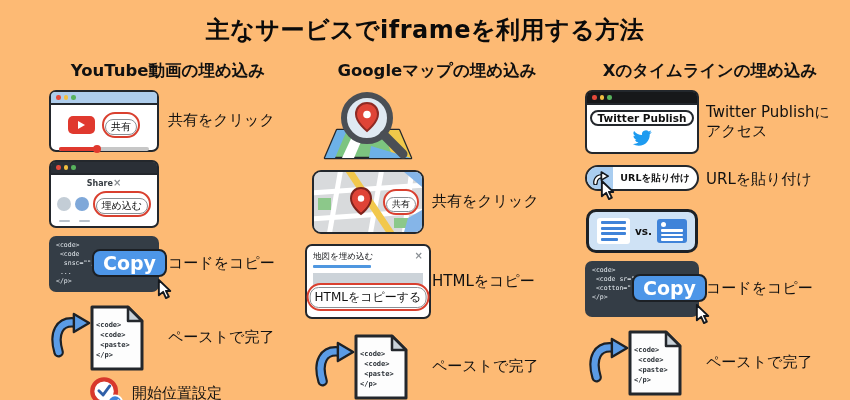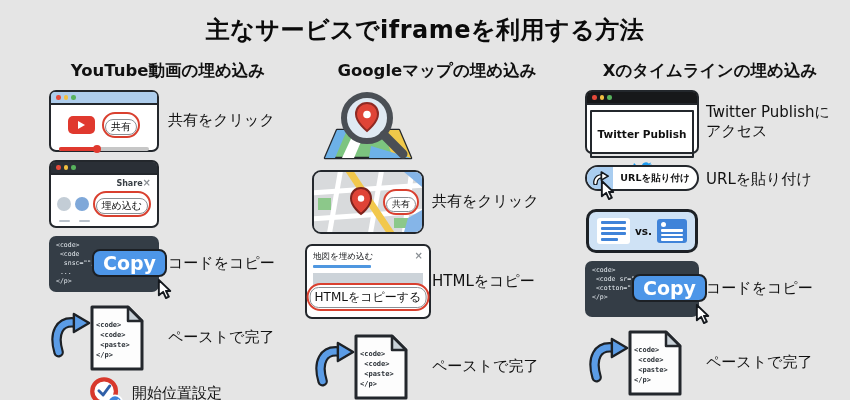--- a/index.html
+++ b/index.html
@@ -1,16 +1,16 @@
 <!DOCTYPE html>
 <html><head>
 <meta charset="utf-8">
 <style>
   html,body{margin:0;padding:0;}
-  .canvas{position:relative;width:850px;height:400px;background:#e5e5e5;overflow:hidden;
+  .canvas{position:relative;width:850px;height:400px;background:#fdba74;overflow:hidden;
           font-family:"DejaVu Sans",sans-serif;color:#111;}
   .page-title{position:absolute;top:14px;left:0;width:100%;text-align:center;
               font-size:24px;font-weight:bold;color:#0b0b0b;letter-spacing:.5px;}
   .col{position:absolute;top:60px;}
   .col1{left:40px;width:256px;}
   .col2{left:304px;width:266px;}
   .col3{left:578px;width:264px;}
   .col-header{font-size:16.5px;font-weight:bold;text-align:center;margin-bottom:8px;white-space:nowrap;}
   .step{display:flex;align-items:center;margin-bottom:8px;}
   .icon-cell{width:128px;min-width:128px;display:flex;justify-content:center;align-items:center;position:relative;}
@@ -30,21 +30,21 @@
   .w1{width:106px;height:58px;}
   .w1-body{display:flex;align-items:center;justify-content:center;gap:7px;margin-top:7px;}
   .yt-play{width:27px;height:18px;background:#e0392e;border-radius:5px;display:flex;align-items:center;justify-content:center;}
   .yt-tri{width:0;height:0;border-left:7px solid #fff;border-top:4.5px solid transparent;border-bottom:4.5px solid transparent;}
   .w1-progress{position:relative;height:3.5px;background:#c7c7c7;border-radius:2px;margin:9px 8px 0 8px;}
   .w1-fill{position:absolute;left:0;top:0;height:100%;width:40%;background:#e0392e;border-radius:2px;}
   .w1-dot{position:absolute;left:38%;top:-2.2px;width:8px;height:8px;border-radius:50%;background:#e0392e;}
   
   .w2{width:106px;height:64px;}
   .w2-body{padding:3px 6px 0 6px;}
-  .w2-row1{display:flex;justify-content:flex-end;align-items:center;}
+  .w2-row1{display:flex;justify-content:center;align-items:center;}
   .w2-share{font-size:8px;font-weight:bold;color:#3a4046;}
   .w2-x{font-size:10px;color:#8a8f94;font-weight:bold;line-height:1;}
   .w2-row2{display:flex;align-items:center;gap:4px;margin-top:3px;}
   .circ{width:14px;height:14px;border-radius:50%;}
   .circ-gray{background:#c3cdd6;} .circ-blue{background:#7fa8d9;}
   .w2-row3{display:flex;gap:9px;margin:3px 0 0 2px;}
   .w2-dash{width:11px;height:2px;background:#b9c2cb;border-radius:1px;}
   
   .codeblk{position:relative;background:#343d46;border-radius:7px;padding:5px 7px;width:96px;height:46px;box-sizing:content-box;}
   .code-text{font-family:"DejaVu Sans Mono",monospace;font-size:6.5px;line-height:1.4;color:#e4eaef;white-space:pre;text-align:left;}
@@ -65,21 +65,21 @@
   .dlg-head{display:flex;justify-content:space-between;align-items:flex-start;}
   .dlg-title{font-size:8.5px;font-weight:normal;color:#15171a;}
   .dlg-x{font-size:10px;color:#8a8f94;font-weight:bold;line-height:1;}
   .dlg-underline{width:58px;height:2.5px;background:#4f97e0;margin-top:2px;border-radius:1px;}
   .dlg-body{margin-top:5px;height:34px;background:#ccd3d9;position:relative;}
   .dlg-btnwrap{position:absolute;left:50%;transform:translateX(-50%);bottom:-4px;}
   .dlg-btnwrap .pill{font-size:12px;padding:1px 4px;}
   
   .w3{width:110px;height:60px;}
   .w3-body{display:flex;flex-direction:column;align-items:center;gap:2px;margin-top:5px;}
-  .tp-box{border:2px solid #23272c;border-radius:1px;padding:16px 6px;font-size:10.5px;font-weight:bold;white-space:nowrap;}
+  .tp-box{border:2px solid #23272c;border-radius:8px;padding:0px 6px;font-size:10.5px;font-weight:bold;white-space:nowrap;}
   
   .url-row{position:relative;height:42px;display:flex;align-items:flex-start;padding-top:3px;}
   .url-pill{display:flex;align-items:stretch;border:2.5px solid #23272c;border-radius:14px;overflow:hidden;background:#fff;height:22px;}
   .url-left{width:26px;background:#a9cdf0;display:flex;align-items:center;justify-content:center;}
   .url-text{display:flex;align-items:center;padding:0 7px;font-size:9.5px;font-weight:bold;white-space:nowrap;}
   
   .vs-box{display:flex;align-items:center;gap:5px;background:#cfe2f5;border:3px solid #1d2126;border-radius:10px;padding:6px 8px;}
   .vs-left{width:33px;height:26px;background:#fff;border-radius:3px;padding:3px 4px;display:flex;flex-direction:column;justify-content:space-between;box-sizing:border-box;}
   .vs-left i{height:3px;background:#3f83d9;border-radius:1px;}
   .vs-left i:nth-child(4){width:70%;}

